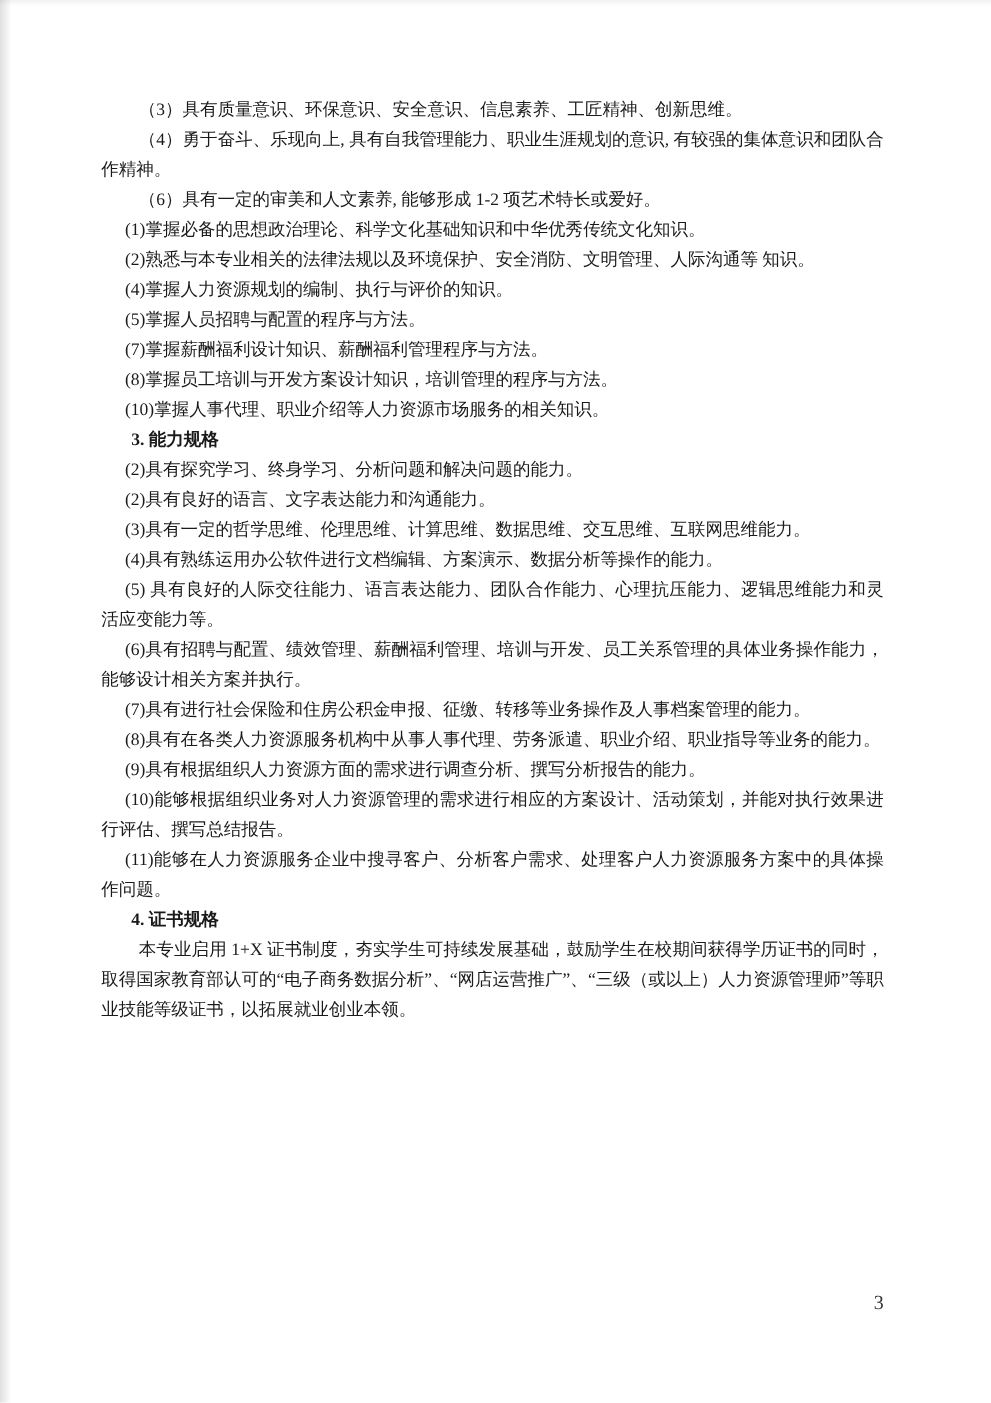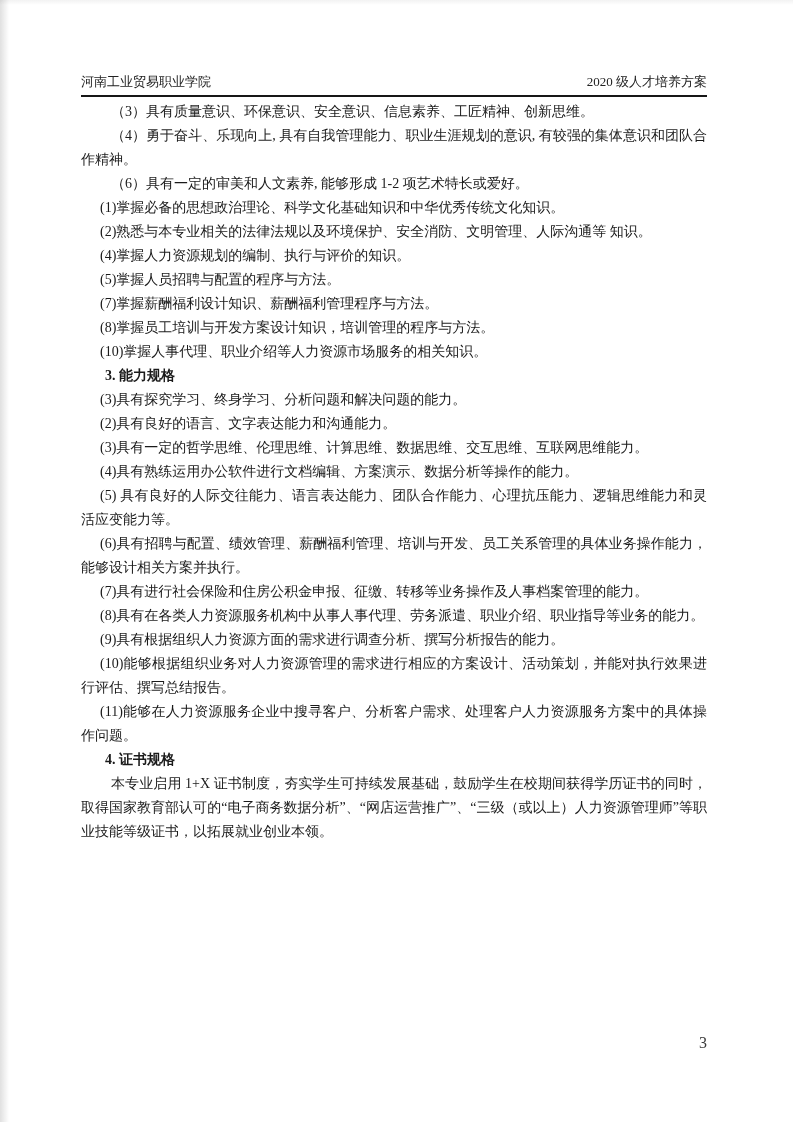--- a/index.html
+++ b/index.html
@@ -58,37 +58,33 @@
     color: #3a3a3a;
   }
 </style>
 </head>
 <body>
 
 <div class="scan-edge-left"></div>
 <div class="scan-edge-top"></div>
 
 <div class="content">
-  <div class="page-header">
-    <span>河南工业贸易职业学院</span>
-    <span>2020 级人才培养方案</span>
-  </div>
   <div class="doc-body" id="doc-body">
       <p class="para indent-full">（3）具有质量意识、环保意识、安全意识、信息素养、工匠精神、创新思维。</p>
       <p class="para indent-full">（4）勇于奋斗、乐现向上, 具有自我管理能力、职业生涯规划的意识, 有较强的集体意识和团队合作精神。</p>
       <p class="para indent-full">（6）具有一定的审美和人文素养, 能够形成 1-2 项艺术特长或爱好。</p>
       <p class="para indent-half">(1)掌握必备的思想政治理论、科学文化基础知识和中华优秀传统文化知识。</p>
       <p class="para indent-half">(2)熟悉与本专业相关的法律法规以及环境保护、安全消防、文明管理、人际沟通等 知识。</p>
       <p class="para indent-half">(4)掌握人力资源规划的编制、执行与评价的知识。</p>
       <p class="para indent-half">(5)掌握人员招聘与配置的程序与方法。</p>
       <p class="para indent-half">(7)掌握薪酬福利设计知识、薪酬福利管理程序与方法。</p>
       <p class="para indent-half">(8)掌握员工培训与开发方案设计知识，培训管理的程序与方法。</p>
       <p class="para indent-half">(10)掌握人事代理、职业介绍等人力资源市场服务的相关知识。</p>
       <p class="para heading indent-head">3. 能力规格</p>
-      <p class="para indent-half">(3)具有探究学习、终身学习、分析问题和解决问题的能力。</p>
+      <p class="para indent-half">(2)具有探究学习、终身学习、分析问题和解决问题的能力。</p>
       <p class="para indent-half">(2)具有良好的语言、文字表达能力和沟通能力。</p>
       <p class="para indent-half">(3)具有一定的哲学思维、伦理思维、计算思维、数据思维、交互思维、互联网思维能力。</p>
       <p class="para indent-half">(4)具有熟练运用办公软件进行文档编辑、方案演示、数据分析等操作的能力。</p>
       <p class="para indent-half">(5) 具有良好的人际交往能力、语言表达能力、团队合作能力、心理抗压能力、逻辑思维能力和灵活应变能力等。</p>
       <p class="para indent-half">(6)具有招聘与配置、绩效管理、薪酬福利管理、培训与开发、员工关系管理的具体业务操作能力，能够设计相关方案并执行。</p>
       <p class="para indent-half">(7)具有进行社会保险和住房公积金申报、征缴、转移等业务操作及人事档案管理的能力。</p>
       <p class="para indent-half">(8)具有在各类人力资源服务机构中从事人事代理、劳务派遣、职业介绍、职业指导等业务的能力。</p>
       <p class="para indent-half">(9)具有根据组织人力资源方面的需求进行调查分析、撰写分析报告的能力。</p>
       <p class="para indent-half">(10)能够根据组织业务对人力资源管理的需求进行相应的方案设计、活动策划，并能对执行效果进行评估、撰写总结报告。</p>
       <p class="para indent-half">(11)能够在人力资源服务企业中搜寻客户、分析客户需求、处理客户人力资源服务方案中的具体操作问题。</p>

